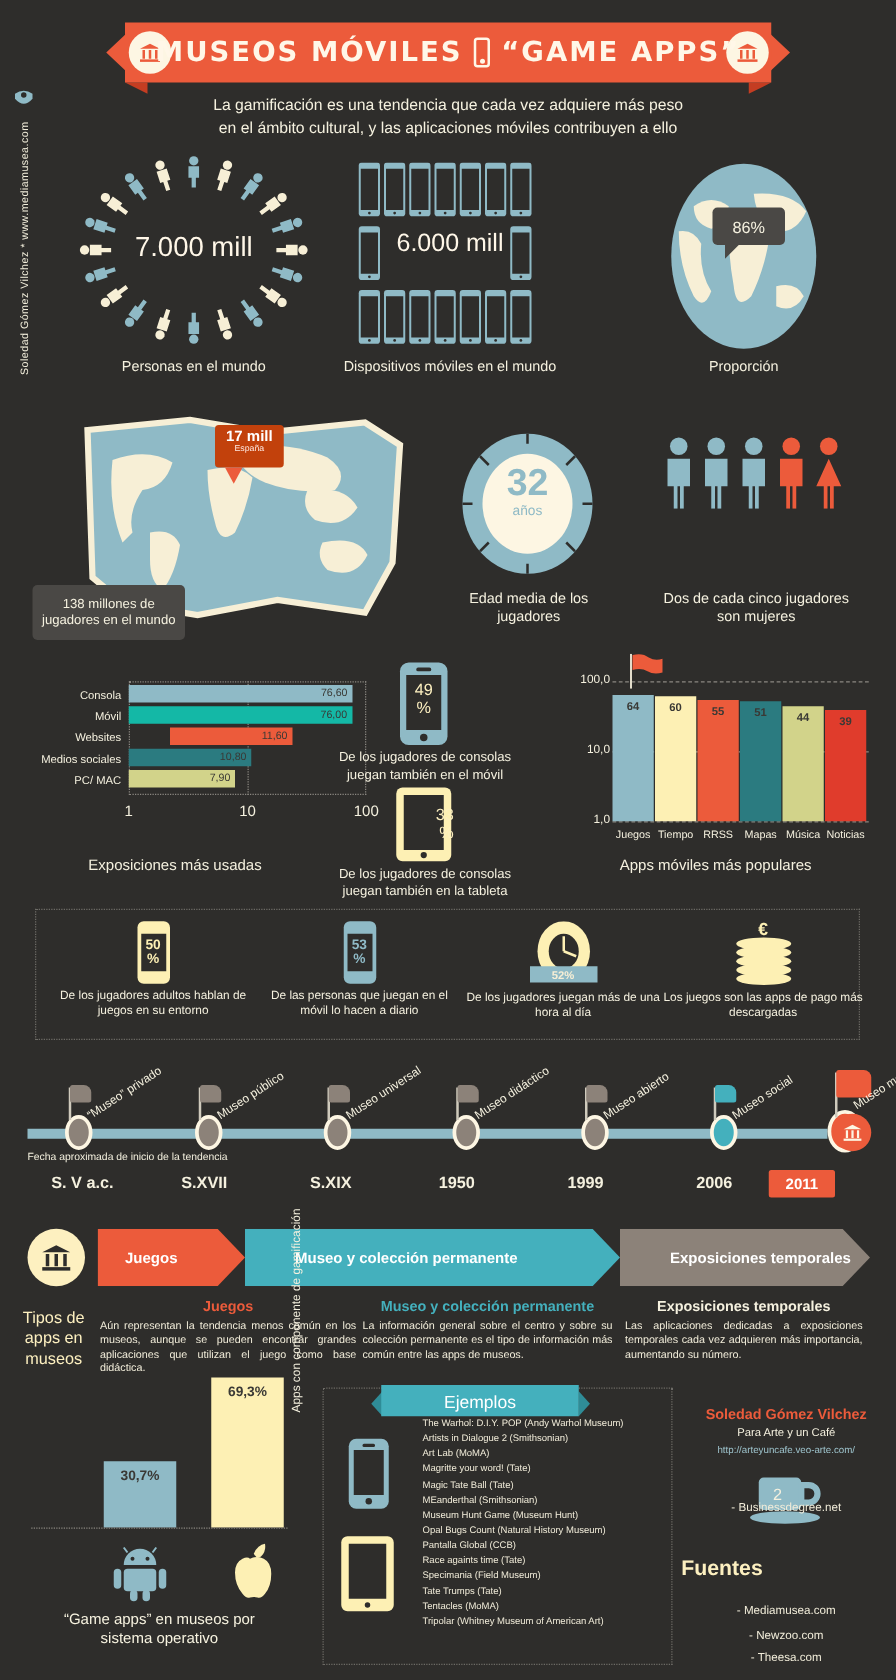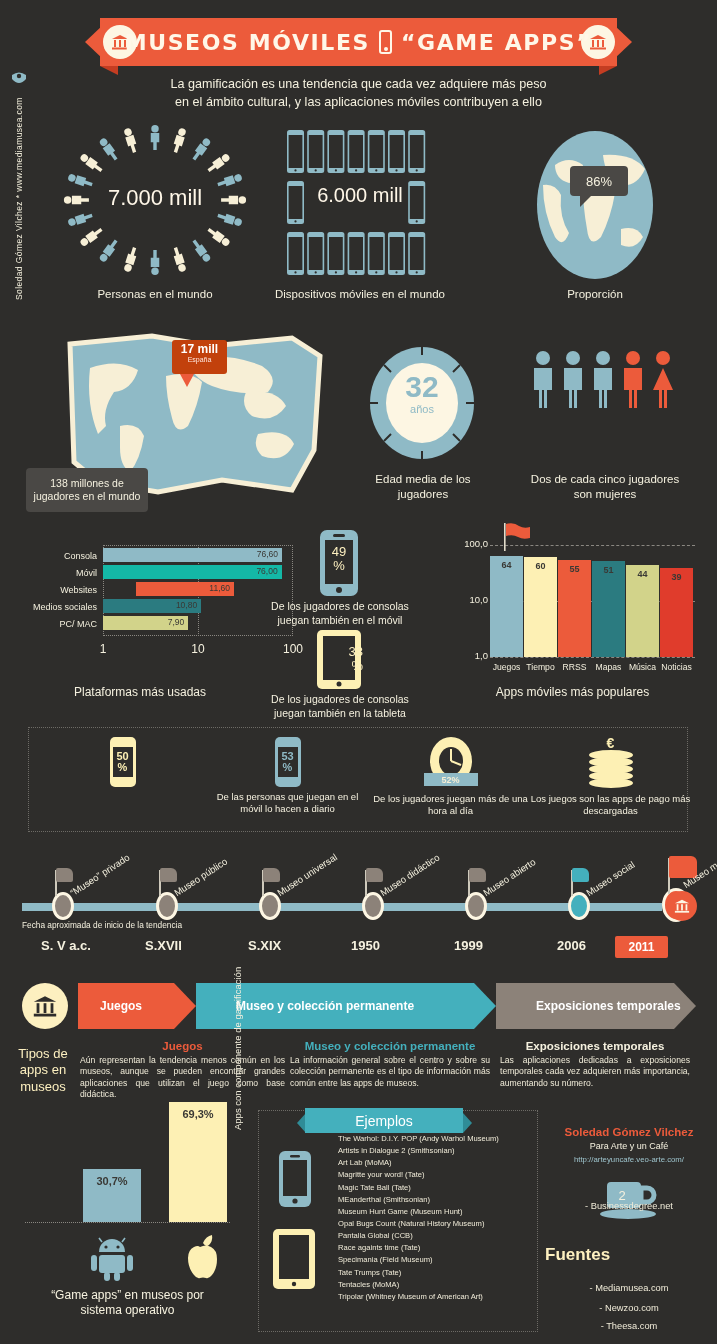--- a/index.html
+++ b/index.html
@@ -498,21 +498,21 @@
         <span class="plat-val">10,80</span>
       </div>
       <div class="plat-label" style="position: absolute; left: 0px; top: 74px; width: 72px;">PC/ MAC</div>
       <div class="plat-bar" style="position: absolute; left: 78px; top: 71px; width: 85.2746px; background: rgb(210, 211, 138);">
         <span class="plat-val">7,90</span>
       </div>
       <div class="axis-num" style="position: absolute; left: 64px; top: 97px; width: 28px; text-align: center;">1</div>
       <div class="axis-num" style="position: absolute; left: 159px; top: 97px; width: 28px; text-align: center;">10</div>
       <div class="axis-num" style="position: absolute; left: 254px; top: 97px; width: 28px; text-align: center;">100</div>
     </div>
-  <div class="abs caption" id="cap-plat">Plataformas más usadas</div>
+  <div class="abs caption" id="cap-plat">Exposiciones más usadas</div>
 
   <div class="abs" id="mid-phone">
     <svg width="42" height="70" viewBox="0 0 42 70">
       <rect x="2" y="2" width="38" height="66" rx="7" fill="#8fbac6"></rect>
       <rect x="7" y="12" width="28" height="44" fill="#2e2d2b"></rect>
       <rect x="15" y="6" width="12" height="3" rx="1.5" fill="#2e2d2b"></rect>
       <circle cx="21" cy="62" r="3" fill="#2e2d2b"></circle>
     </svg>
   </div>
   <div class="abs" id="mid-phone-val">
@@ -571,20 +571,21 @@
         </svg></div>
     </div>
   <div class="abs caption" id="cap-apps">Apps móviles más populares</div>
 
   <div class="abs" id="pctbox"></div>
   <div id="pct-cells">
       <div class="pcell" style="left: 40px;">
         <div class="pphone" style="background:#fdf0b4">
           <div class="inner" style="color:#fdf0b4;background:#2e2d2b;width:20px;padding:4px 0;">50<br>%</div>
         </div>
+        <div class="pcaption">De los jugadores adultos hablan de juegos en su entorno</div>
       </div>
       <div class="pcell" style="left: 205px;">
         <div class="pphone" style="background:#8fbac6">
           <div class="inner" style="color:#8fbac6;background:#2e2d2b;width:20px;padding:4px 0;">53<br>%</div>
         </div>
         <div class="pcaption">De las personas que juegan en el móvil lo hacen a diario</div>
       </div>
       <div class="pcell" style="left: 368px;">
         <div style="position:relative;width:58px;height:52px;margin:0 auto;"><svg width="58" height="52" viewBox="0 0 58 52">
             <ellipse cx="29" cy="24" rx="21" ry="24" fill="#fdf0b4"></ellipse>

